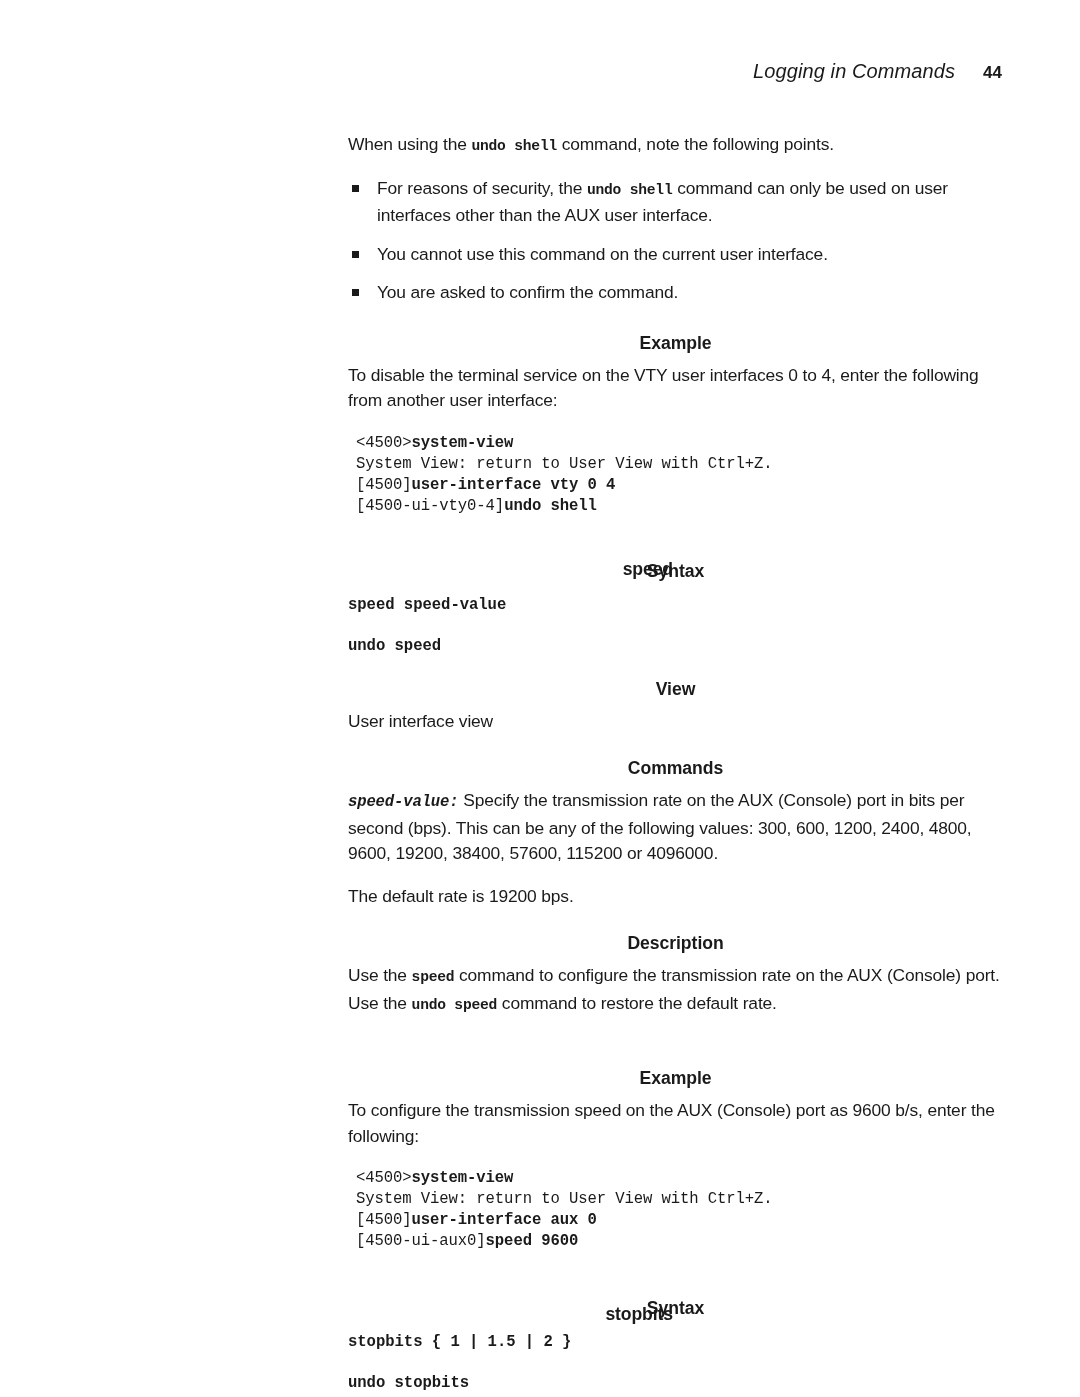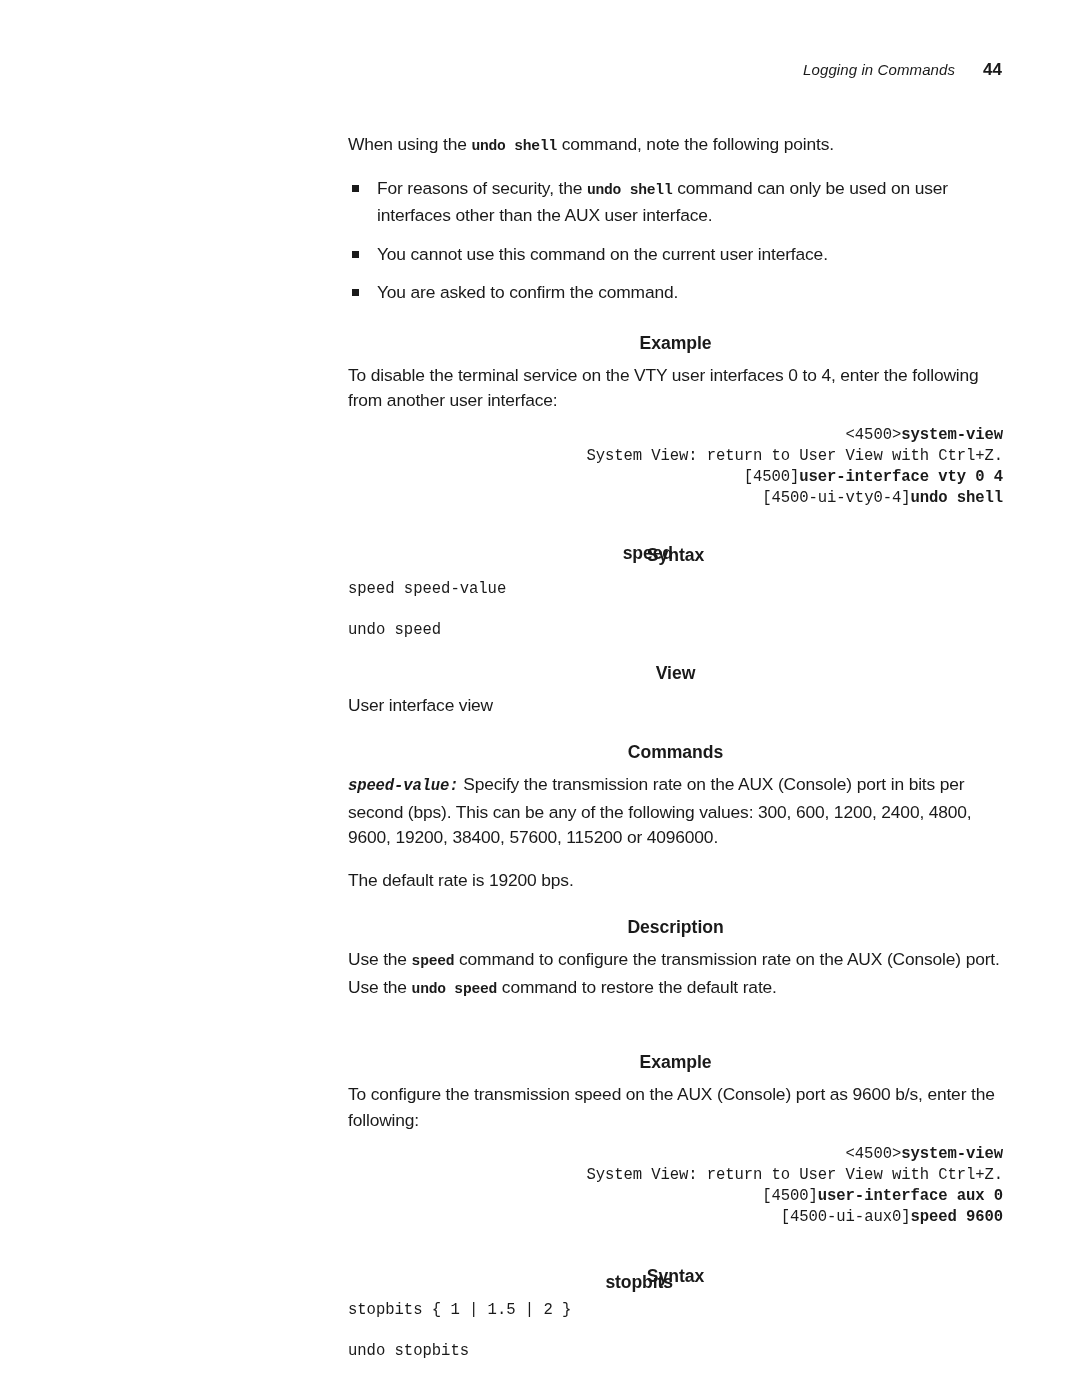--- a/index.html
+++ b/index.html
@@ -25,21 +25,21 @@
   .running-header {
     position: absolute;
     top: 60px;
     left: 0;
     width: 1002px;
     text-align: right;
     white-space: nowrap;
   }
   .running-header .hdr-title {
     font-style: italic;
-    font-size: 15px;
+    font-size: 20px;
     letter-spacing: 0.1px;
   }
   .running-header .hdr-page {
     font-weight: bold;
     font-size: 17px;
     margin-left: 28px;
   }
 
   
   .content {
@@ -101,39 +101,38 @@
   
   .icode {
     font-family: "Liberation Mono", "DejaVu Sans Mono", monospace;
     font-weight: bold;
     font-size: 14.6px;
     letter-spacing: -0.2px;
   }
 
   
   .codeblock {
-    margin: 0;
+    margin: 8px;
     padding: 0;
-    text-align: right;
   }
   .codeblock .cline {
     font-family: "Liberation Mono", "DejaVu Sans Mono", monospace;
     font-size: 15.6px;
     line-height: 21px;
     letter-spacing: -0.1px;
     white-space: pre;
   }
   .codeblock .cline b {
     font-weight: bold;
   }
 
   
   .syntax-line {
     font-family: "Liberation Mono", "DejaVu Sans Mono", monospace;
-    font-weight: normal;
+    font-weight: bold;
     font-size: 15.6px;
     letter-spacing: -0.05px;
     line-height: 22px;
     white-space: pre;
   }
 
   
   .margin-label {
     position: absolute;
     left: 0;

